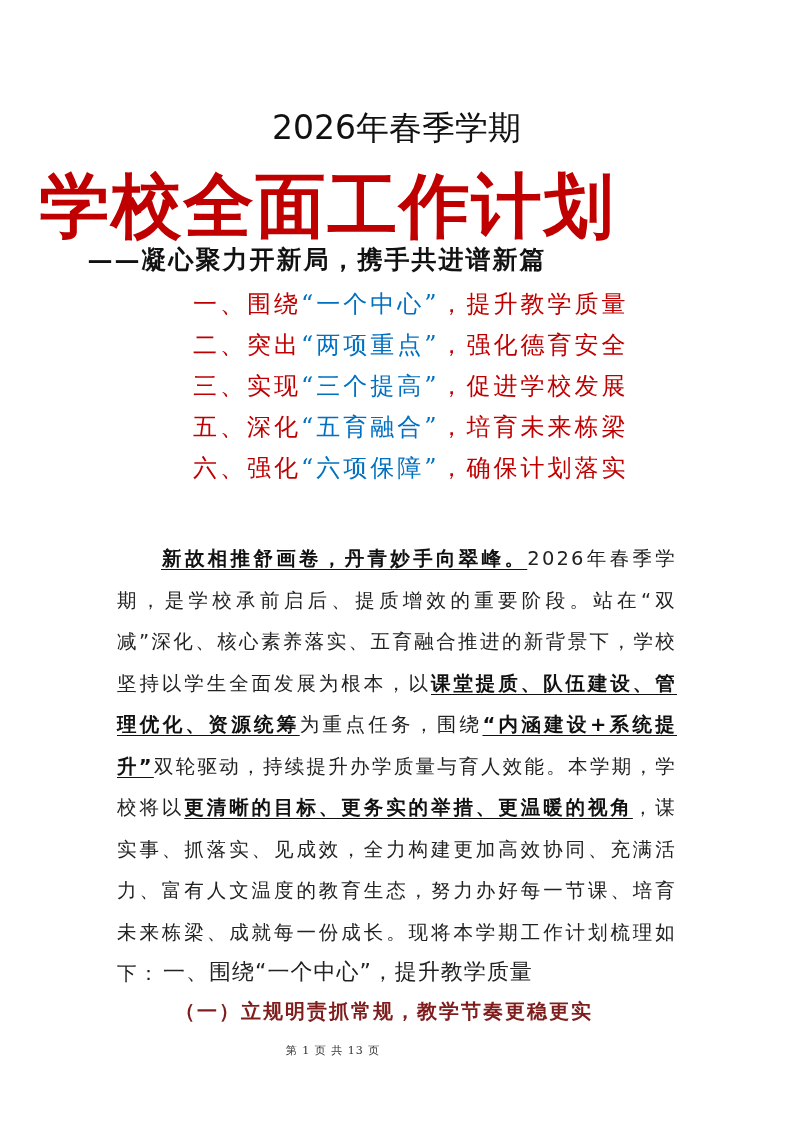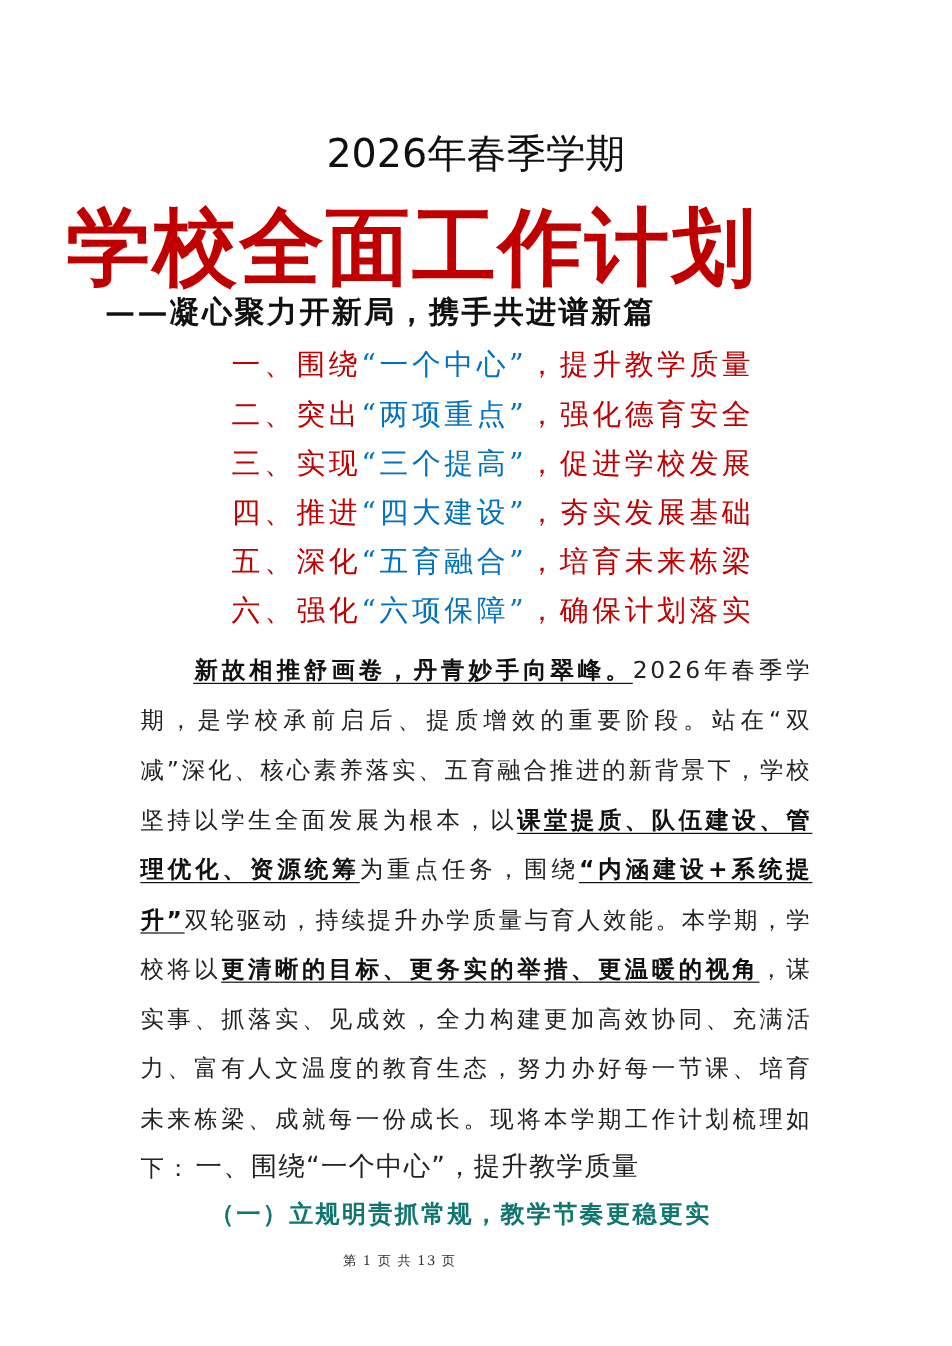--- a/index.html
+++ b/index.html
@@ -1,37 +1,37 @@
 <!DOCTYPE html>
 <html><head>
 <meta charset="utf-8">
 <style>
   html, body { margin: 0; padding: 0; background: #ffffff; }
   body { width: 793px; height: 1122px; position: relative; overflow: hidden;
          font-family: "DejaVu Serif", "Liberation Serif", serif; color: #111; }
   .page { position: absolute; left: 0; top: 0; width: 793px; height: 1122px; }
   .subtitle-year { position: absolute; top: 106px; left: 0; width: 793px; text-align: center;
          font-size: 33px; color: #111; font-family: "DejaVu Sans", "Liberation Sans", sans-serif; }
-  .main-title { position: absolute; top: 160px; left: 16px; width: 655px; text-align: center;
+  .main-title { position: absolute; top: 160px; left: 0; width: 655px; text-align: center;
          font-size: 70px; font-weight: bold; color: #c00000; letter-spacing: 2px;
          font-family: "DejaVu Serif", serif; }
   .tagline { position: absolute; top: 243px; left: 0; width: 634px; text-align: center;
          font-size: 25px; font-weight: bold; color: #111; letter-spacing: 2px; }
   .toc { position: absolute; top: 288px; left: 193px; width: 420px; }
   .toc-item { height: 41px; line-height: 33px; font-size: 24px; letter-spacing: 3px; white-space: nowrap; }
   .toc-item .red { color: #c00000; }
   .toc-item .blue { color: #0070c0; font-weight: normal; }
   .body { position: absolute; top: 538px; left: 117px; width: 560px; font-size: 19.5px;
           line-height: 41.5px; color: #222; text-align: justify; letter-spacing: 2.2px;
           font-family: "DejaVu Sans", "Liberation Sans", sans-serif; }
   .body .indent { display: inline-block; width: 44px; }
   .body u { text-decoration: underline; text-underline-offset: 4px; font-weight: bold; color: #111; }
   .h1 { position: absolute; top: 957px; left: 163px; font-size: 22px; color: #222; letter-spacing: 1px;
         font-family: "DejaVu Sans", "Liberation Sans", sans-serif; }
-  .h2 { position: absolute; top: 998px; left: 175px; font-size: 20px; font-weight: bold; color: #0f766e; letter-spacing: 2px; }
+  .h2 { position: absolute; top: 998px; left: 175px; font-size: 20px; font-weight: bold; color: #7f1d1d; letter-spacing: 2px; }
   .footer { position: absolute; top: 1043px; left: 0; width: 666px; text-align: center;
             font-size: 11px; color: #333; letter-spacing: 1px; }
 </style>
 </head>
 <body>
 
 <div class="page">
   <div class="subtitle-year">2026年春季学期</div>
   <div class="main-title">学校全面工作计划</div>
   <div class="tagline">——凝心聚力开新局，携手共进谱新篇</div>
@@ -40,23 +40,20 @@
     <div class="toc-item">
       <span class="red">一、围绕</span><span class="blue">“一个中心”</span><span class="red">，提升教学质量</span>
     </div>
     <div class="toc-item">
       <span class="red">二、突出</span><span class="blue">“两项重点”</span><span class="red">，强化德育安全</span>
     </div>
     <div class="toc-item">
       <span class="red">三、实现</span><span class="blue">“三个提高”</span><span class="red">，促进学校发展</span>
     </div>
     <div class="toc-item">
-      <span class="red">四、推进</span><span class="blue">“四大建设”</span><span class="red">，夯实发展基础</span>
-    </div>
-    <div class="toc-item">
       <span class="red">五、深化</span><span class="blue">“五育融合”</span><span class="red">，培育未来栋梁</span>
     </div>
     <div class="toc-item">
       <span class="red">六、强化</span><span class="blue">“六项保障”</span><span class="red">，确保计划落实</span>
     </div>
   </div>
 
   <div class="body"><span class="indent"></span><u>新故相推舒画卷，丹青妙手向翠峰。</u><span>2026年春季学期，是学校承前启后、提质增效的重要阶段。站在“双减”深化、核心素养落实、五育融合推进的新背景下，学校坚持以学生全面发展为根本，以</span><u>课堂提质、队伍建设、管理优化、资源统筹</u><span>为重点任务，围绕</span><u>“内涵建设+系统提升”</u><span>双轮驱动，持续提升办学质量与育人效能。本学期，学校将以</span><u>更清晰的目标、更务实的举措、更温暖的视角</u><span>，谋实事、抓落实、见成效，全力构建更加高效协同、充满活力、富有人文温度的教育生态，努力办好每一节课、培育未来栋梁、成就每一份成长。现将本学期工作计划梳理如下：</span></div>
 
   <div class="h1">一、围绕“一个中心”，提升教学质量</div>

